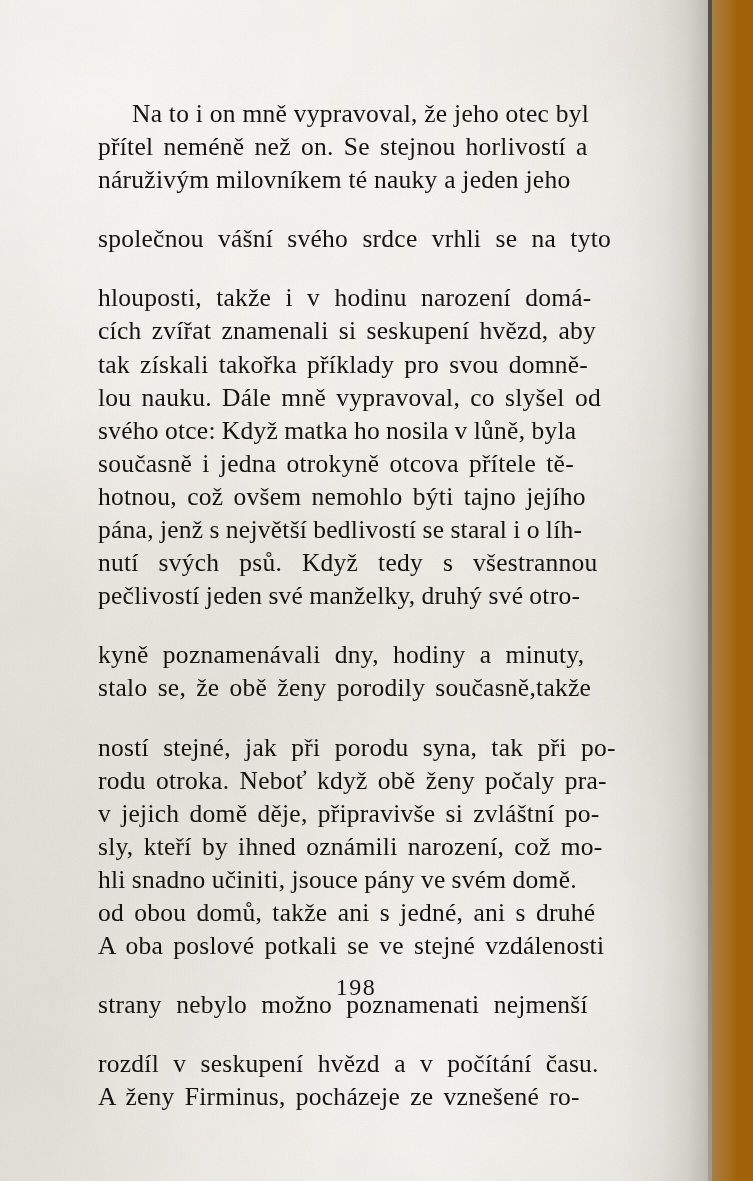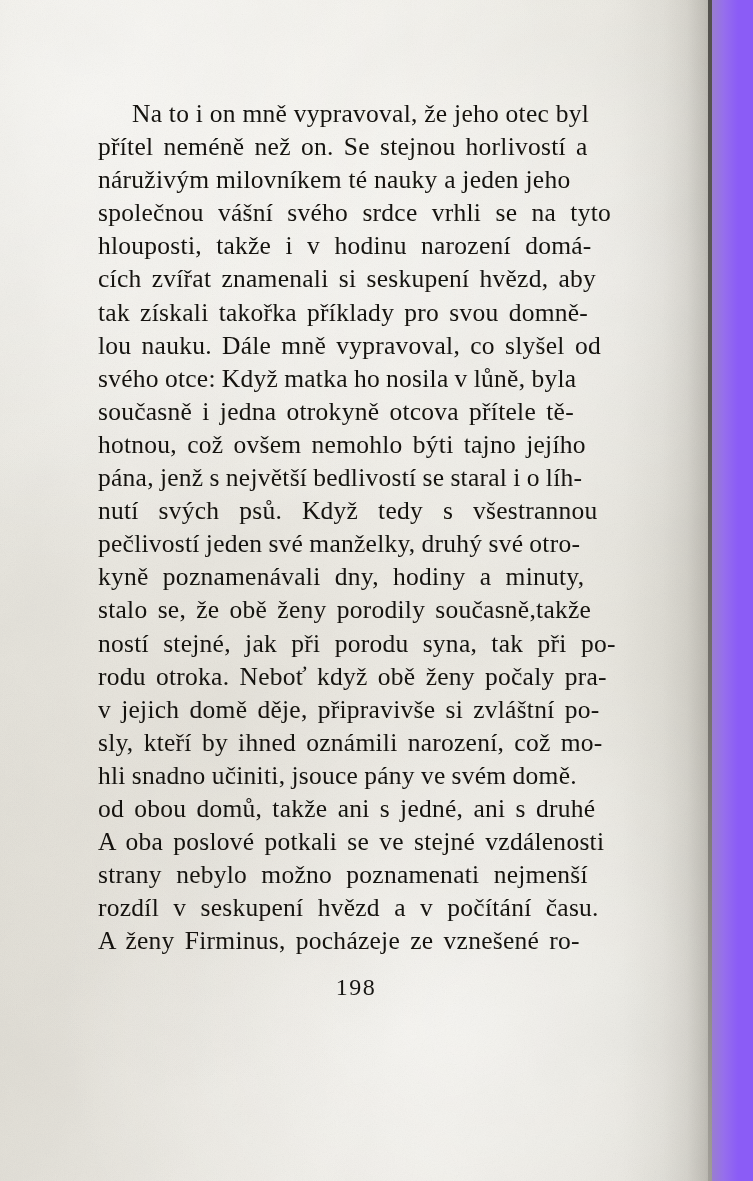--- a/index.html
+++ b/index.html
@@ -13,21 +13,21 @@
     height: 1181px;
     overflow: hidden;
     font-family: "Liberation Serif", "DejaVu Serif", serif;
   }
 
   
   .scan-surface {
     position: relative;
     width: 753px;
     height: 1181px;
-    background: #8b5cf6;
+    background: #a16207;
     overflow: hidden;
   }
 
   
   .page-leaf {
     position: absolute;
     left: 0;
     top: 0;
     width: 712px;
     height: 1181px;
@@ -108,21 +108,21 @@
     display: block;
     font-size: 25.5px;
     line-height: 33.1px;
     color: #15130f;
     white-space: pre;
     letter-spacing: 0.01em;
   }
 
   
   .body-line.justify-loose { word-spacing: 0.14em; }
-  .body-line.justify-wide  { word-spacing: 0.30em; }
+  .body-line.justify-wide  { word-spacing: 0.30em; margin-top: 26px; }
   .body-line.justify-xwide { word-spacing: 0.52em; }
   .body-line.indent        { text-indent: 34px; }
   .body-line.tight         { word-spacing: -0.02em; }
 
   
   .folio {
     position: absolute;
     left: 0;
     top: 974px;
     width: 712px;

